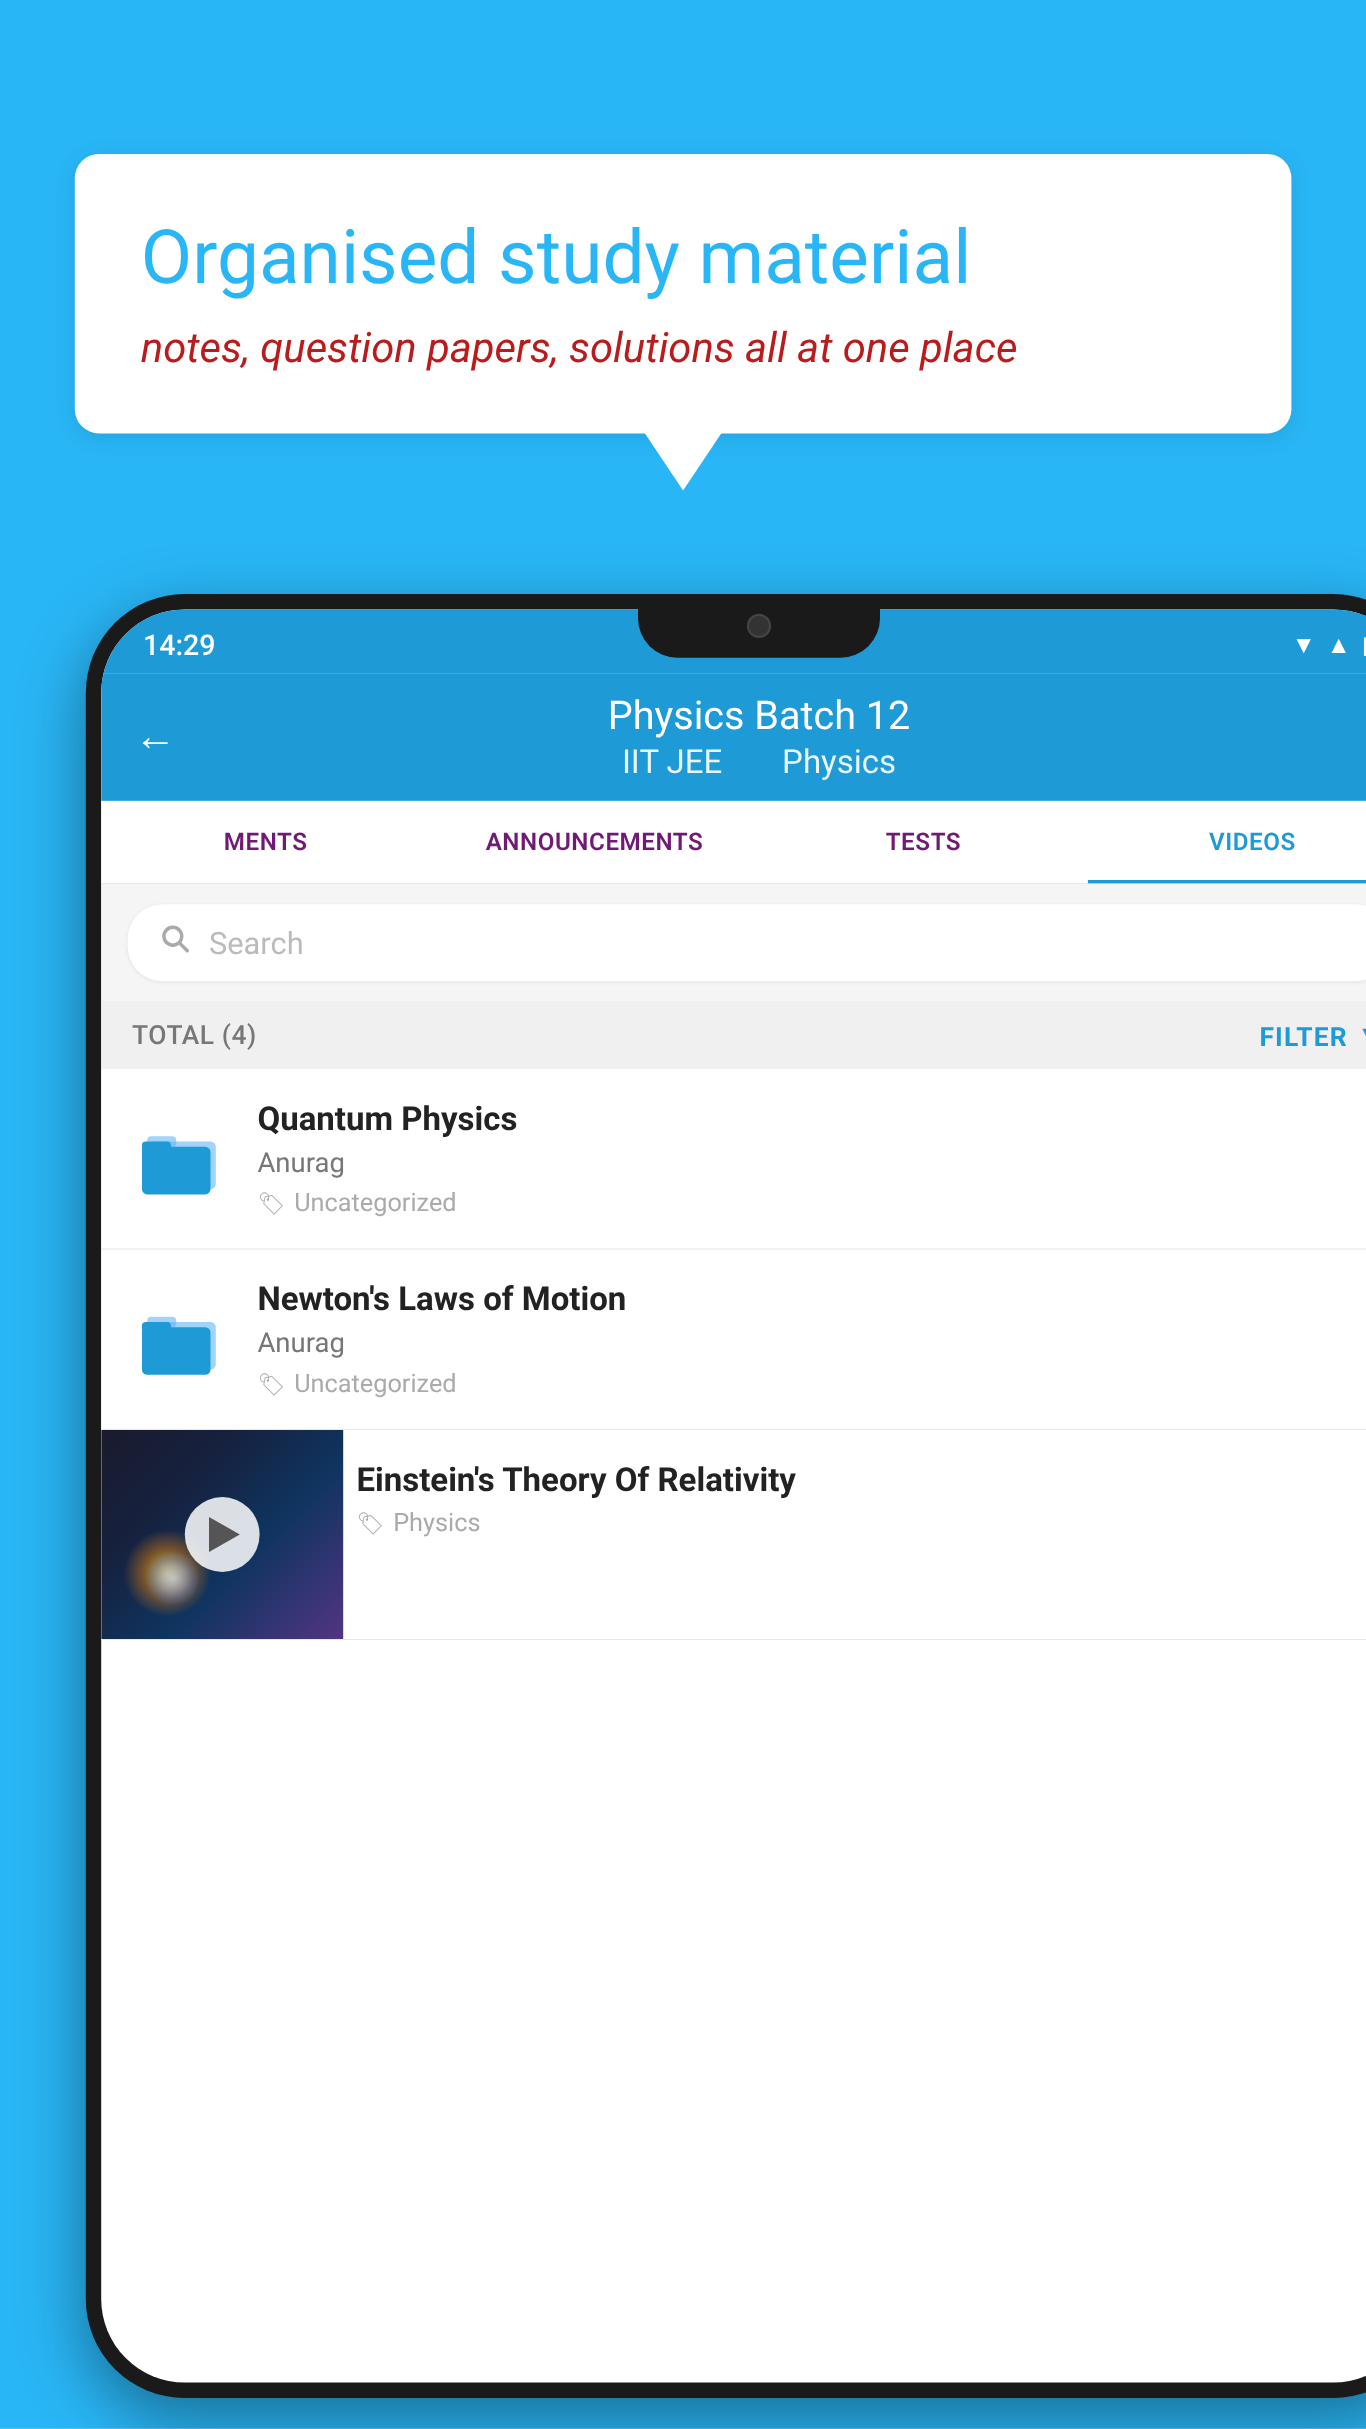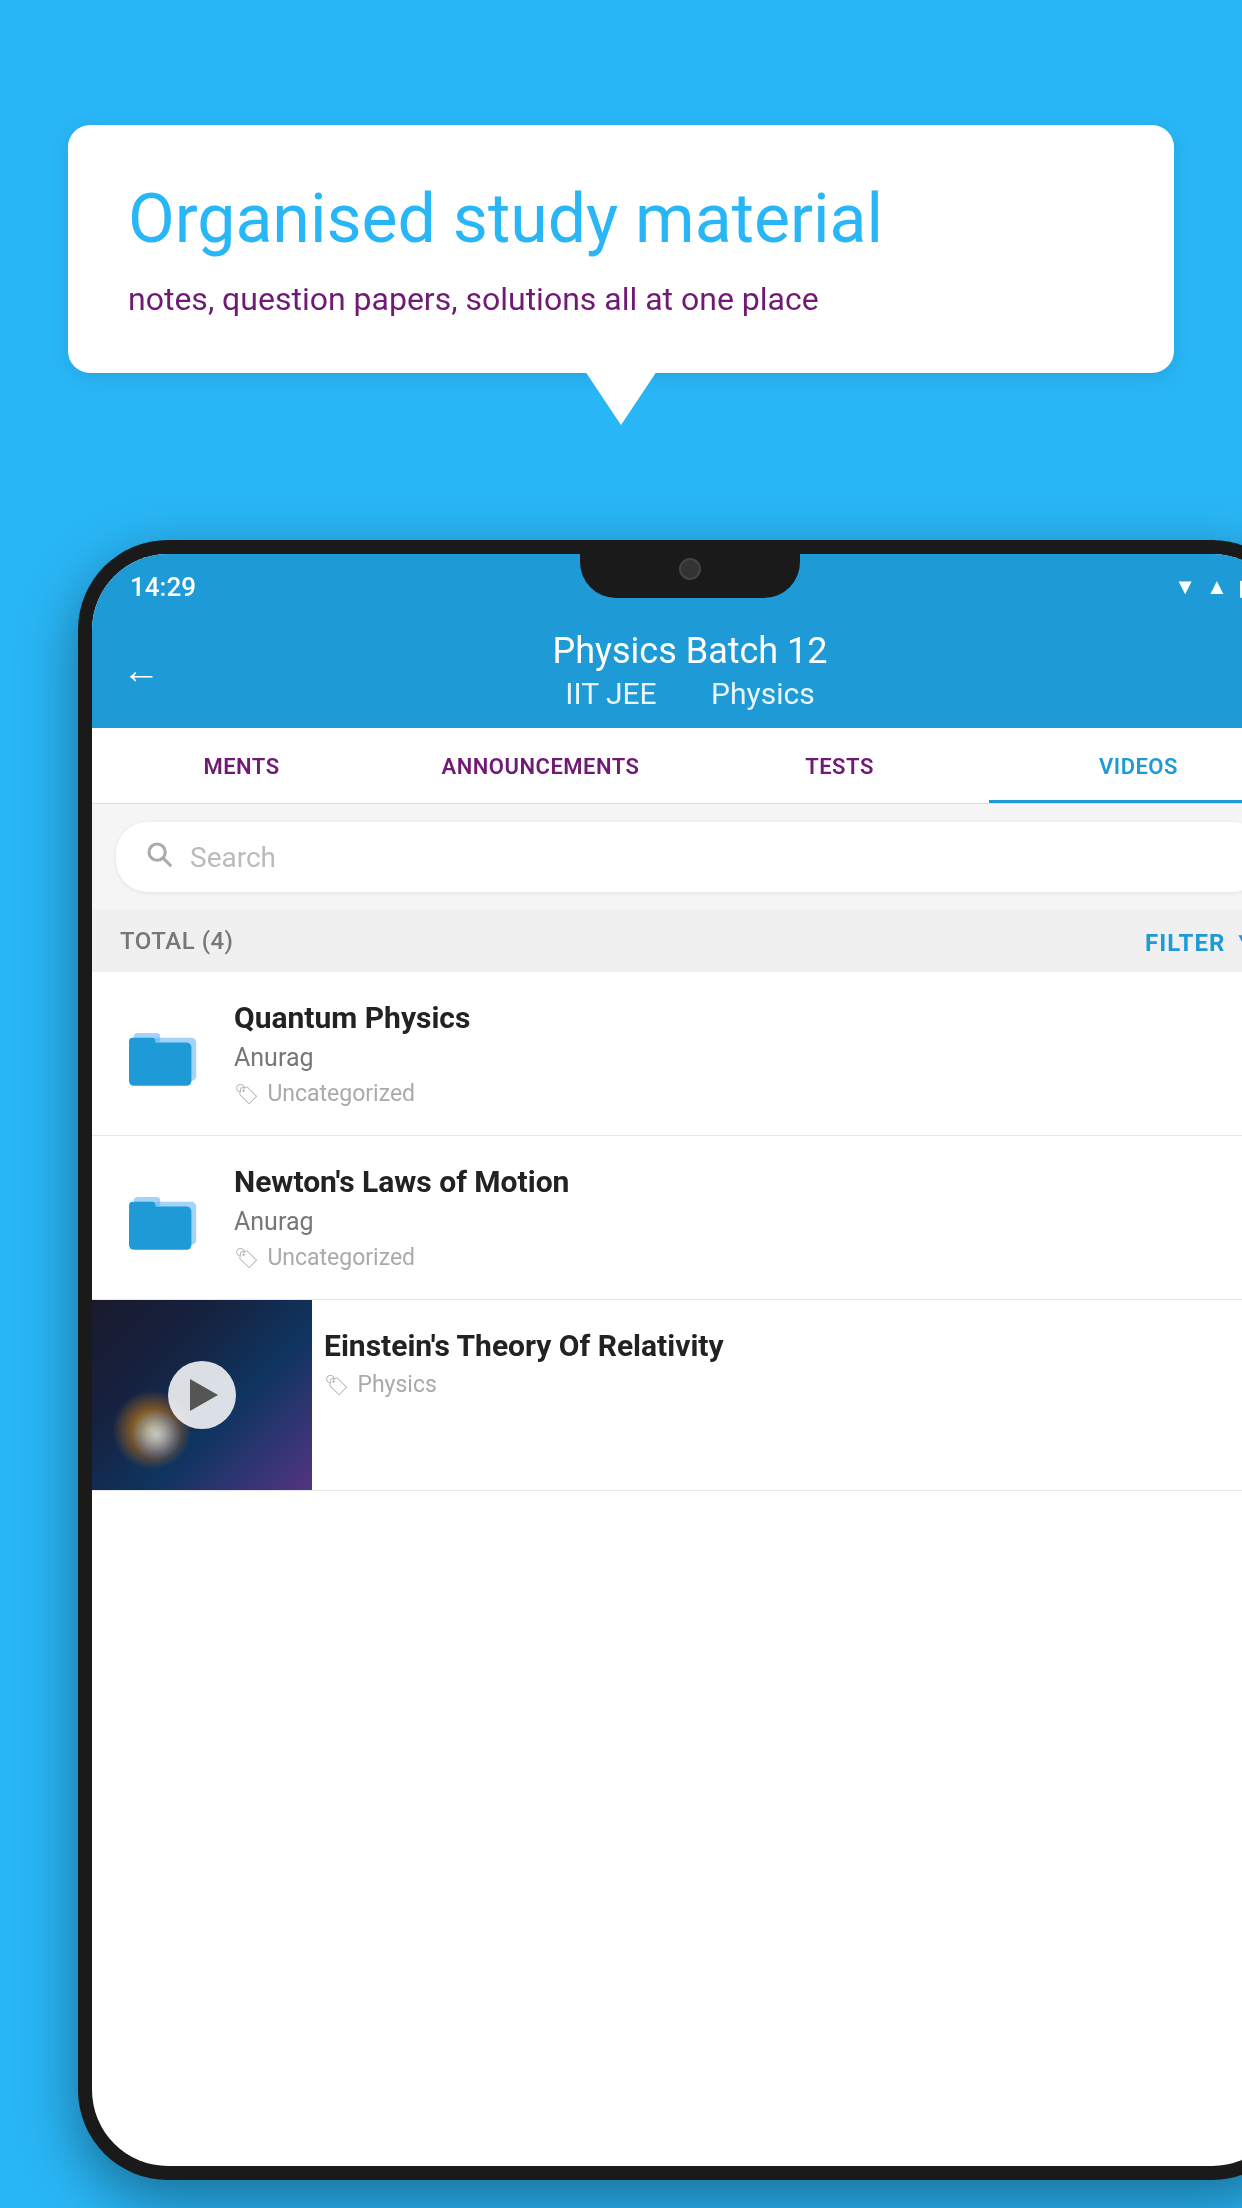--- a/index.html
+++ b/index.html
@@ -9,21 +9,21 @@
       height: 2208px;
       background-color: #29B6F6;
       font-family: 'Roboto', Arial, sans-serif;
       overflow: hidden;
       position: relative;
     }
 
     
     .speech-bubble-container {
       position: absolute;
-      top: 125px;
+      top: 140px;
       left: 68px;
       width: 1106px;
     }
 
     .speech-bubble {
       background: white;
       border-radius: 22px;
       padding: 55px 60px;
       box-shadow: 0 4px 20px rgba(0,0,0,0.1);
       position: relative;
@@ -44,23 +44,24 @@
 
     .speech-bubble-title {
       color: #29B6F6;
       font-size: 68px;
       font-weight: 400;
       line-height: 1.15;
       margin-bottom: 22px;
     }
 
     .speech-bubble-subtitle {
-      color: #701a75;
-      font-size: 32px;
+      color: #b91c1c;
+      font-size: 38px;
       font-weight: 400;
+      font-style: italic;
     }
 
     
     .phone-container {
       position: absolute;
       top: 540px;
       left: 78px;
       width: 1224px;
       height: 1640px;
     }

